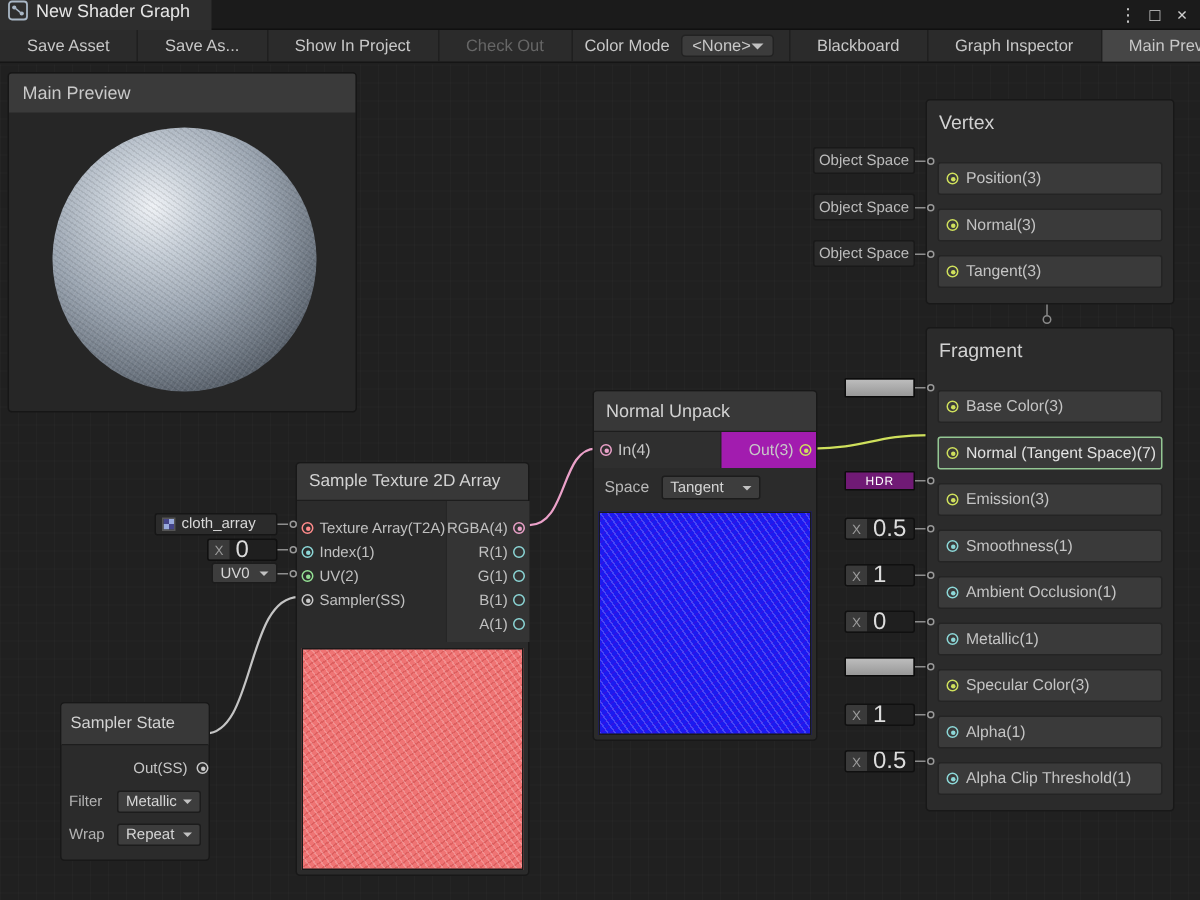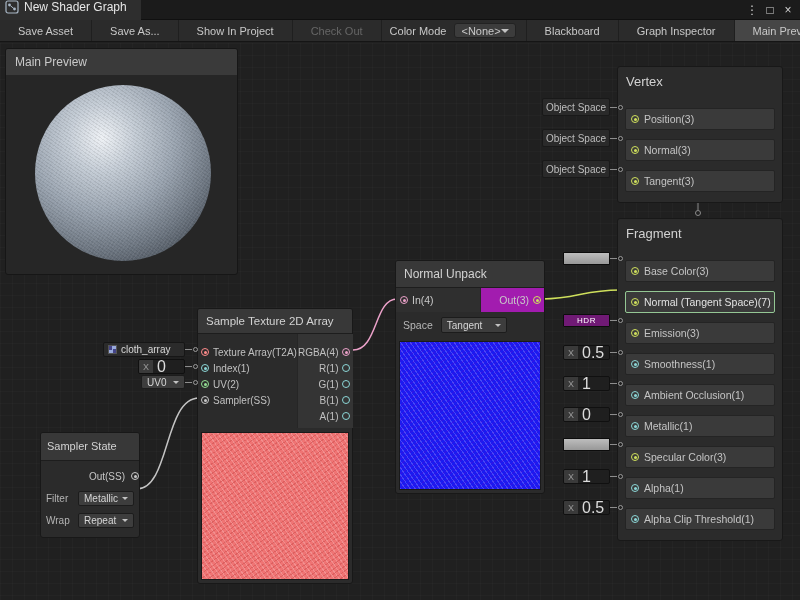--- a/index.html
+++ b/index.html
@@ -371,21 +371,21 @@
   <div class="prop-row">
     <span>Space</span>
     <div class="mini-dd" style="width:66px">
       <span>Tangent</span>
       <span class="dd-caret sm"></span>
     </div>
   </div>
   <div class="normal-preview"></div>
 </div>
 
-<div class="node" style="left:40px;top:432px;width:100px;padding-bottom:8px">
+<div class="node" style="left:40px;top:468px;width:100px;padding-bottom:8px">
   <div class="node-header" style="font-size:11px;padding:7px 6px 8px">Sampler State</div>
   <div class="ss-row ss-out">
     <span>Out(SS)</span>
     <span class="port connected" style="--pc:var(--port-sampler);margin-right:-2px"></span>
   </div>
   <div class="ss-row ss-prop">
     <span class="ss-label">Filter</span>
     <div class="mini-dd">
       <span>Metallic</span>
       <span class="dd-caret sm"></span>

